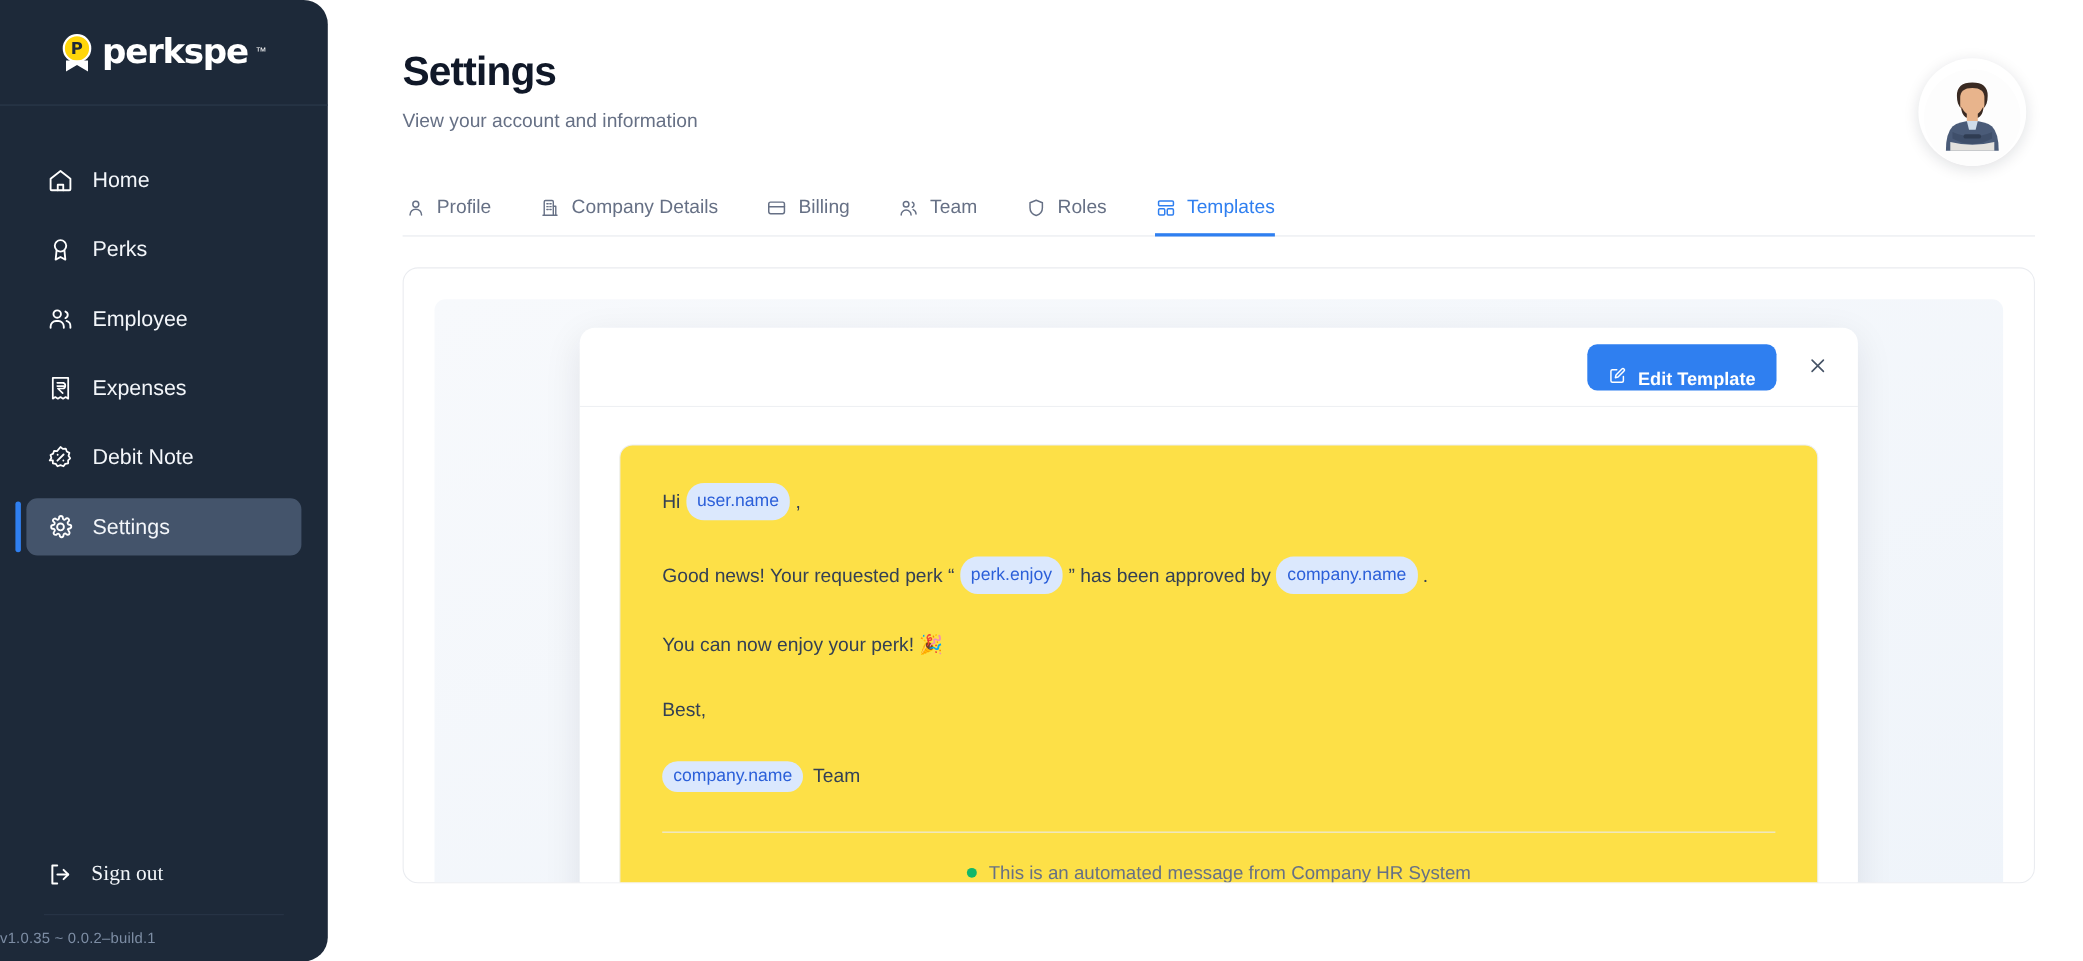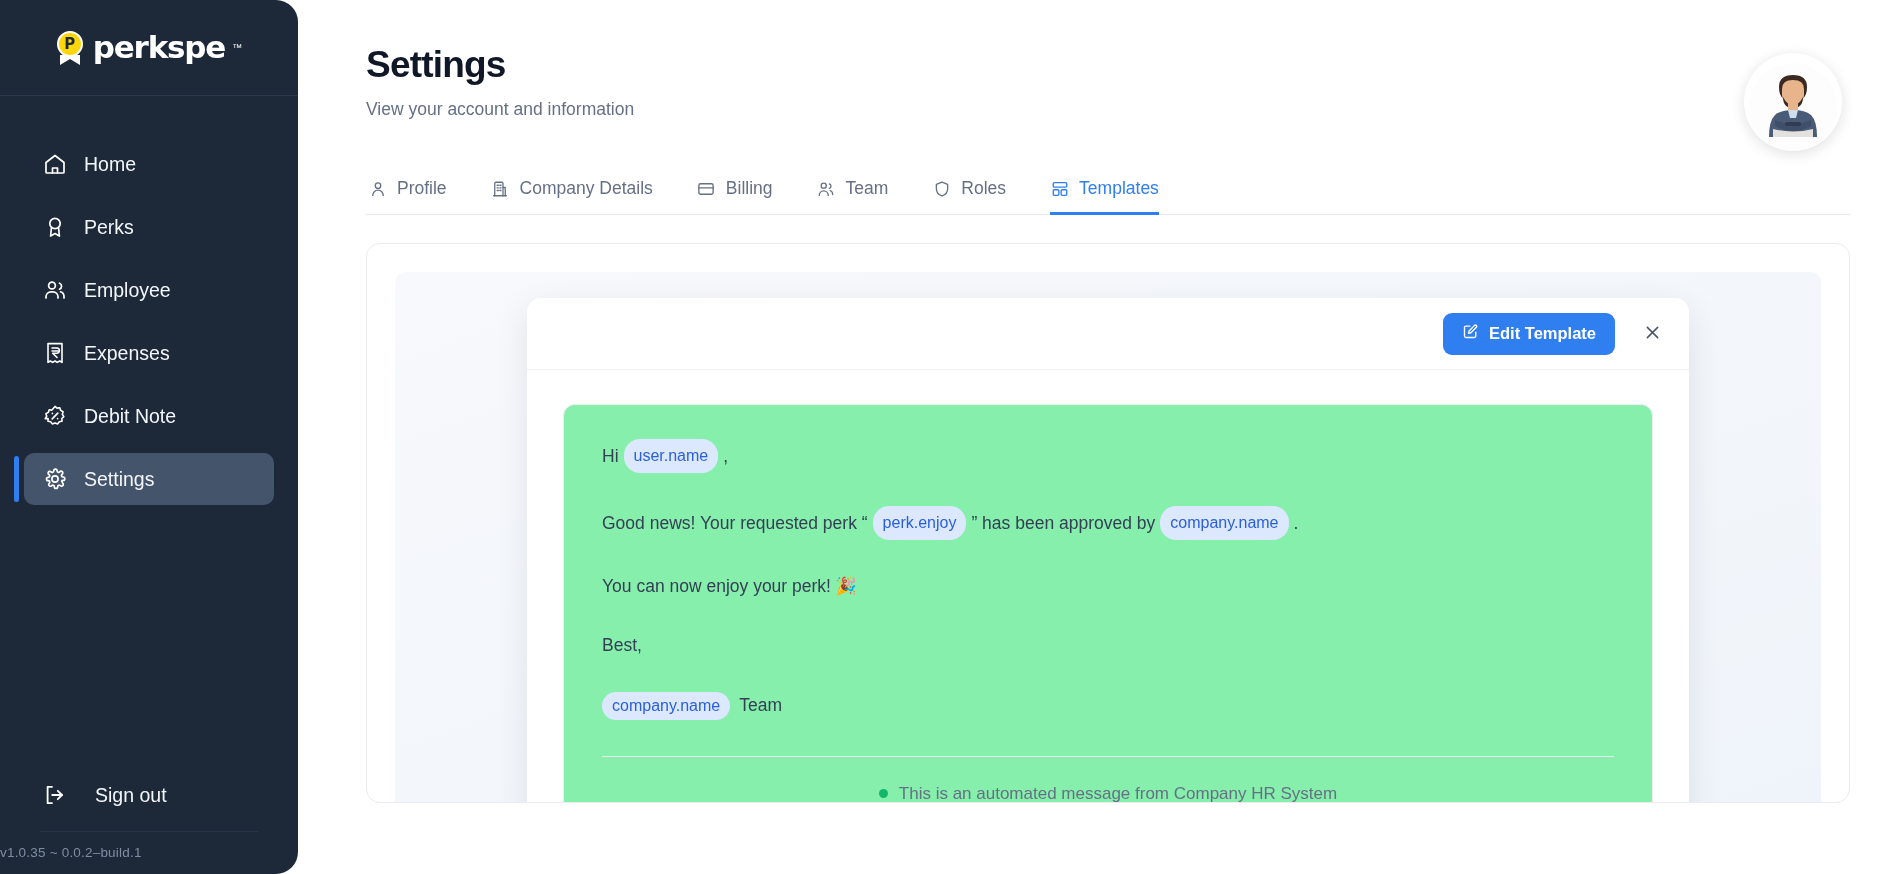--- a/index.html
+++ b/index.html
@@ -59,23 +59,23 @@
   .nav-item.active { background: #44546b; }
   .nav-item.active::before {
     content: ""; position: absolute; left: -10px; top: 3px;
     width: 5px; height: 46px; border-radius: 3px; background: #2f7ff0;
   }
   .nav-icon { width: 25px; height: 25px; display:flex; align-items:center; justify-content:center; flex: 0 0 25px; }
   .nav-icon svg { display: block; }
 
   .signout-wrap { padding: 0 0 14px 0; }
   .signout {
-    display: flex; align-items: center; gap: 28px;
+    display: flex; align-items: center; gap: 16px;
     height: 48px; margin: 0 24px; padding: 0 18px;
-    color: #f3f6fa; font-size: 19.5px; cursor: pointer;
+    color: #f3f6fa; font-size: 19.5px; cursor: pointer; font-family: Liberation Serif, serif;
   }
   .sidebar-divider { height:1px; background:#33415580; margin: 12px 40px 0 40px; }
   .version { text-align: left; color: #7d8da4; font-size: 13.5px; padding-top: 13px; letter-spacing: .2px;}
 
   
   .main { flex: 1 1 auto; position: relative; padding: 0 44px; min-width: 0; }
   .page-head { padding: 44px 0 0 24px; }
   .page-title { font-size: 37px; font-weight: 700; color: #101828; letter-spacing: -0.8px; }
   .page-sub { font-size: 17.5px; color: #667085; margin-top: 13px; }
 
@@ -124,35 +124,35 @@
     box-shadow: 0 10px 34px rgba(16,24,40,.09);
     display: flex; flex-direction: column;
   }
   .modal-head {
     height: 72px; flex: 0 0 72px;
     border-bottom: 1px solid #eef0f3;
     display: flex; align-items: center; justify-content: flex-end;
     padding: 0 22px 0 0; gap: 22px;
   }
   .edit-btn {
-    display: inline-flex; align-items: center; gap: 10px;
+    display: inline-flex; align-items: flex-end; gap: 10px;
     background: #2f7ff0; color: #ffffff;
     border: none; border-radius: 9px;
     height: 42px; padding: 0 19px;
     font-size: 16.5px; font-weight: 600; cursor: pointer;
     font-family: "Liberation Sans", sans-serif;
   }
   .close-btn {
     width: 30px; height: 30px; display:flex; align-items:center; justify-content:center;
     cursor: pointer; background: none; border: none; color: #475467;
   }
   .modal-body { flex: 1 1 auto; padding: 34px 36px 0 36px; }
   .email-card {
     border: 1px solid #eceef1; border-radius: 12px;
-    background: #86efac; height: 100%;
+    background: #fde047; height: 100%;
     padding: 34px 38px 0 38px;
   }
   .email-line { font-size: 17.5px; color: #344054; line-height: 1.5; margin-bottom: 33px; display: flex; flex-wrap: wrap; align-items: center; }
   .email-line:last-of-type { margin-bottom: 0; }
   .chip {
     display: inline-block; background: #dbe8fd; color: #2b5fd9;
     border-radius: 16px; padding: 5px 10px; margin: 0 5px;
     font-size: 16px; font-weight: 500; white-space: nowrap;
   }
   .sig-line { display: flex; align-items: center; gap: 4px; font-size: 17.5px; color: #344054; }

